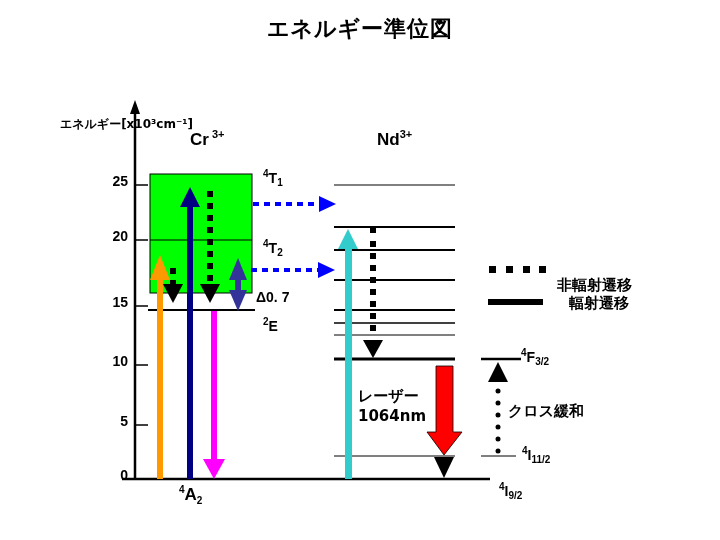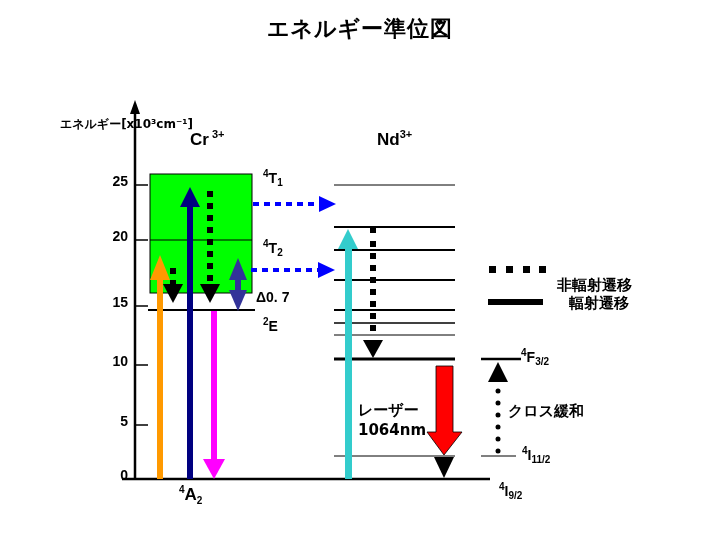--- a/index.html
+++ b/index.html
@@ -189,21 +189,21 @@
 <div class="abs lvl" style="left:521px; top:347px;">
   <sup>4</sup><span>F</span><sub>3/2</sub>
 </div>
 <div class="abs lvl" style="left:522px; top:445px;">
   <sup>4</sup><span>I</span><sub>11/2</sub>
 </div>
 <div class="abs lvl" style="left:499px; top:481px;">
   <sup>4</sup><span>I</span><sub>9/2</sub>
 </div>
 
-<div class="abs laser-text" style="left:358px; top:400px;">
+<div class="abs laser-text" style="left:358px; top:386px;">
   <div>レーザー</div>
   <div>1064nm</div>
 </div>
 
 <div class="abs legend-text" style="left:508px; top:402px;">クロス緩和</div>
 
 <div class="abs legend-text" style="left:557px; top:276px;">非輻射遷移</div>
 <div class="abs legend-text" style="left:561px; top:294px;margin-left:8px;">輻射遷移</div>
 
 </body></html>

